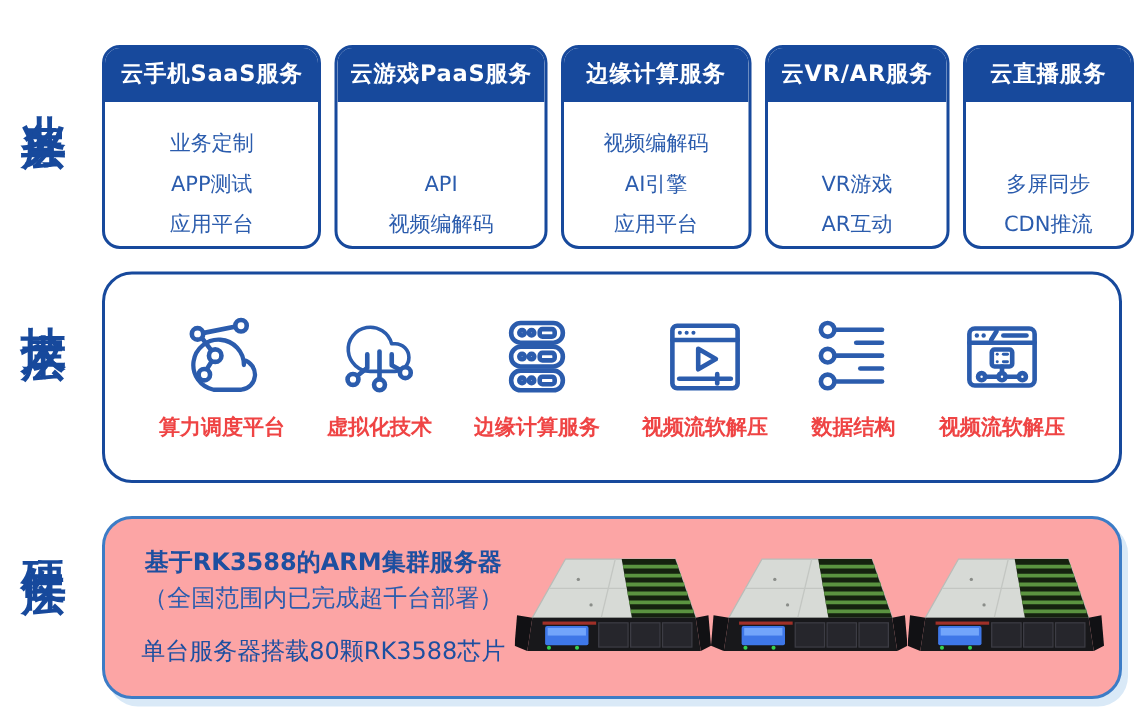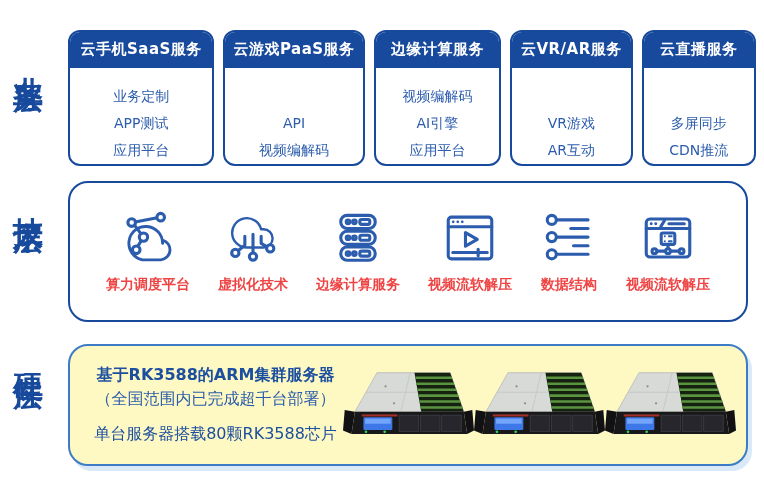--- a/index.html
+++ b/index.html
@@ -40,21 +40,21 @@
   .tech-item { display:flex; flex-direction:column; align-items:center; gap:9px; }
   .tech-item svg { width:58px; height:58px; display:block; }
   .tech-label { font-size:14px; color:#ef4444; font-weight:600; white-space:nowrap; }
   .ic { stroke:#2B5CAD; fill:none; stroke-width:3.4; stroke-linecap:round; stroke-linejoin:round; }
   .ic .fdot { fill:#2B5CAD; stroke:none; }
   .ic .wnode { fill:#ffffff; }
 
   
   .hw-box {
     position:absolute; left:68px; top:344px; width:680px; height:122px;
-    border:2.5px solid #3C7CC6; border-radius:20px; background:#fef9c3;
+    border:2.5px solid #3C7CC6; border-radius:20px; background:#fca5a5;
     box-shadow:4px 5px 0 #d9e9f7;
     display:flex; align-items:center; padding:0 10px 0 18px;
   }
   .hw-text { width:262px; text-align:center; color:#1D4FA0; }
   .hw-line1 { font-size:16px; font-weight:700; }
   .hw-note  { font-size:16px; font-weight:500; margin-top:3px; color:#2B5CAD; }
   .hw-line2 { font-size:16px; font-weight:400; margin-top:14px; }
   .hw-servers { flex:1; display:flex; justify-content:space-evenly; align-items:center; }
   .hw-servers svg { width:131px; height:82px; display:block; }
 </style>

